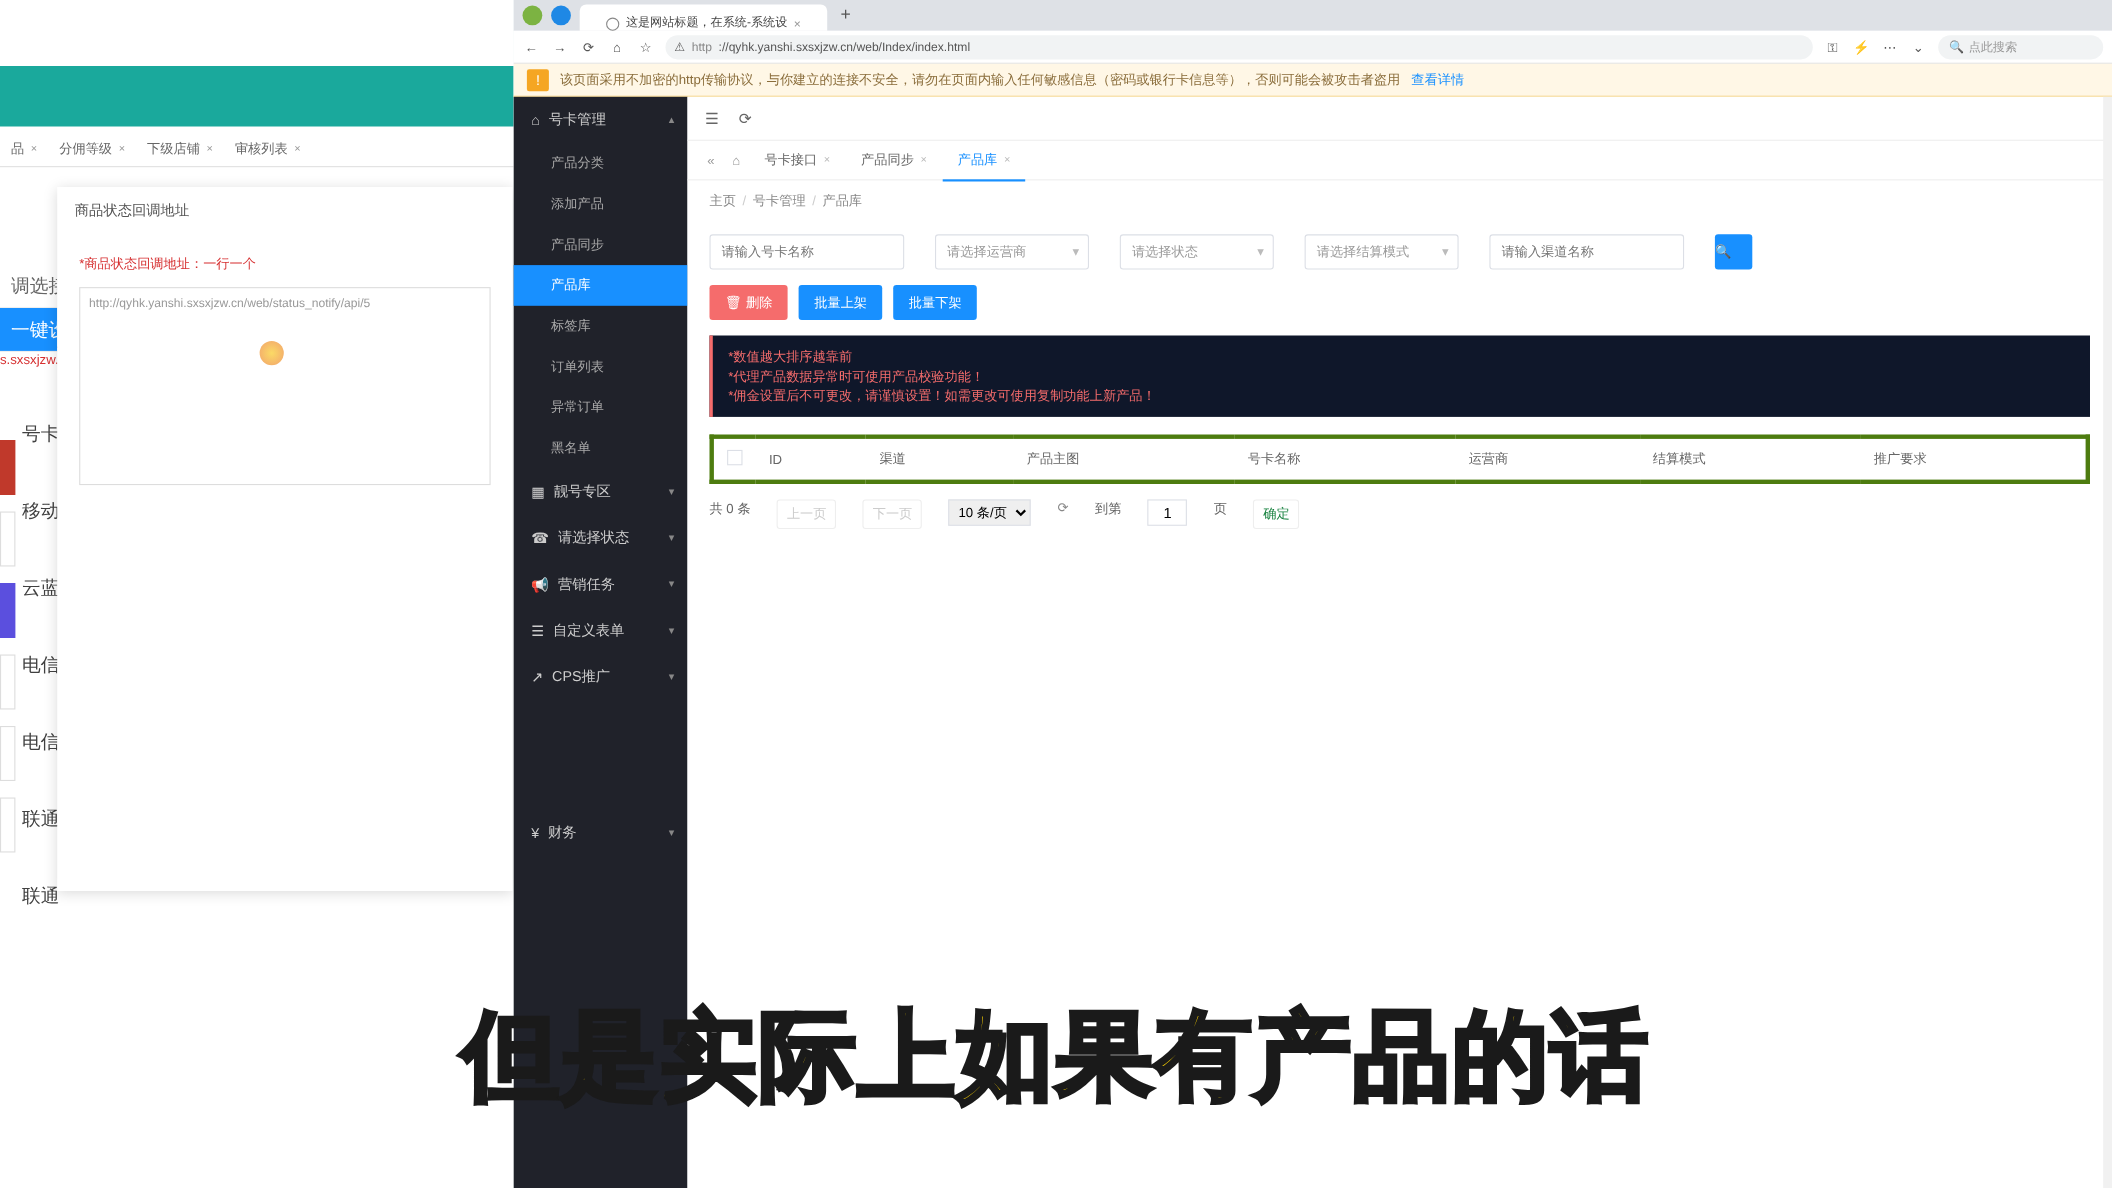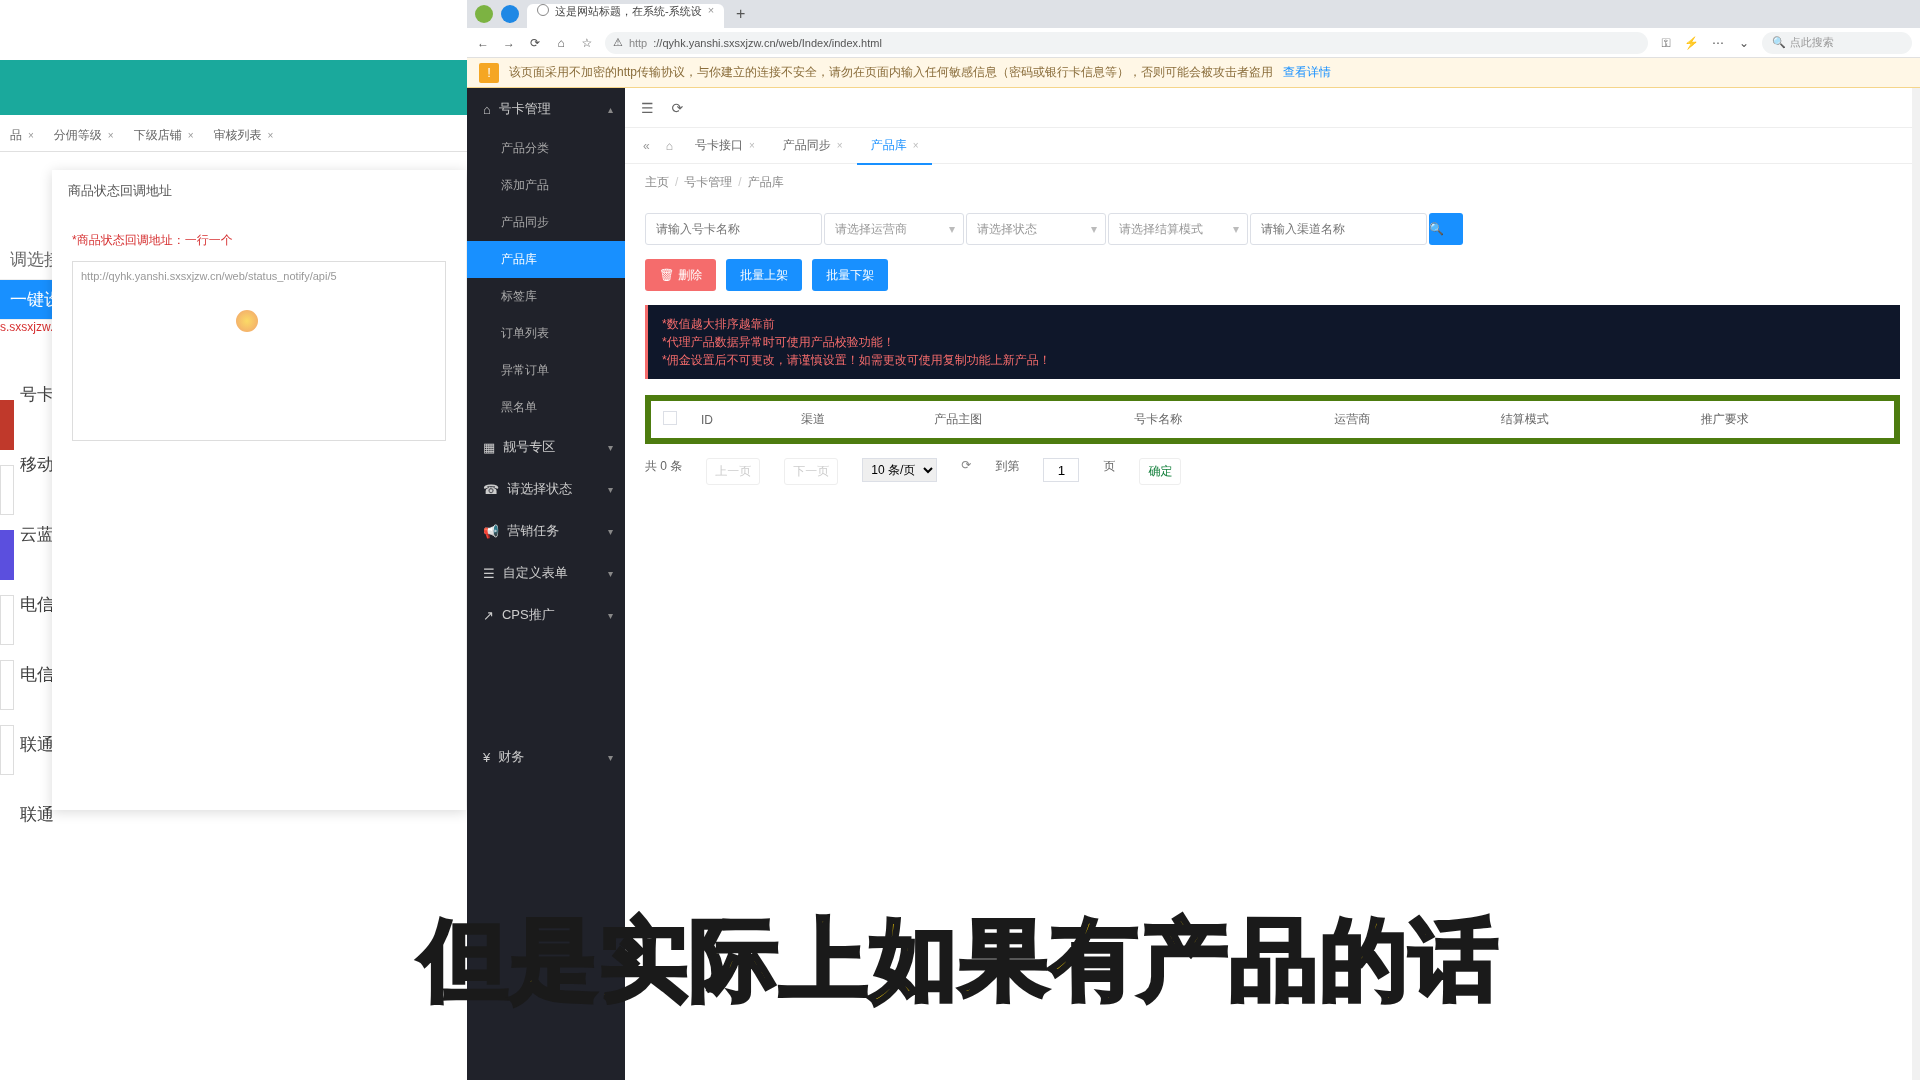--- a/index.html
+++ b/index.html
@@ -23,21 +23,21 @@
 .modal-title{padding:12px 16px;font-size:13px;color:#555}
 .modal-body{padding:20px}
 .required{color:#d63031;font-size:12px;margin-bottom:12px}
 .modal-textarea{width:100%;height:180px;border:1px solid #ddd;padding:8px;font-size:11px;color:#999;resize:none;font-family:inherit}
 .highlight-cursor{position:absolute;left:184px;top:98px;width:22px;height:22px;background:radial-gradient(circle,#f9ca24 0%,#f0932b 70%,transparent 100%);border-radius:50%;opacity:0.7}
 .browser{position:absolute;left:467px;top:0;width:1453px;height:1080px;background:#fff}
 .br-tabbar{height:28px;background:#dee1e6;display:flex;align-items:center;padding:0 8px;gap:4px}
 .br-icon{width:18px;height:18px;border-radius:50%;margin-right:4px}
 .br-icon.g{background:#7cb342}
 .br-icon.b{background:#1e88e5}
-.br-tab{background:#fff;height:24px;display:flex;align-items:flex-start;padding:0 10px;border-radius:6px 6px 0 0;font-size:11px;color:#444;gap:6px;margin-top:4px}
+.br-tab{background:#fff;height:24px;display:flex;align-items:flex-end;padding:0 24px;border-radius:6px 6px 0 0;font-size:11px;color:#444;gap:6px;margin-top:4px}
 .br-tab .globe{width:12px;height:12px;border:1px solid #888;border-radius:50%}
 .br-tab .x{color:#999}
 .br-new{color:#555;font-size:16px;padding:0 8px}
 .br-addr{height:30px;background:#fff;border-bottom:1px solid #e0e0e0;display:flex;align-items:center;padding:0 8px;gap:10px;font-size:12px}
 .br-addr .ico{color:#555;width:16px;text-align:center}
 .br-url{flex:1;display:flex;align-items:center;gap:6px;padding:0 8px;background:#f1f3f4;border-radius:12px;height:22px;font-size:11px;color:#555}
 .br-url .prot{color:#888}
 .br-search{width:150px;height:22px;background:#f1f3f4;border-radius:12px;display:flex;align-items:center;padding:0 10px;color:#999;font-size:11px;gap:4px}
 .warn-bar{height:30px;background:#fff7e6;border-bottom:1px solid #f5d58a;display:flex;align-items:center;padding:0 12px;font-size:12px;color:#8a6d3b;gap:10px}
 .warn-ico{width:20px;height:20px;background:#f5a623;color:#fff;display:flex;align-items:center;justify-content:center;border-radius:2px;font-size:13px}
@@ -53,31 +53,31 @@
 .top-bar{height:40px;border-bottom:1px solid #eee;display:flex;align-items:center;padding:0 16px;gap:18px;color:#666}
 .top-bar .ico{font-size:14px;cursor:pointer}
 .tabs-bar{height:36px;border-bottom:1px solid #eee;display:flex;align-items:center;padding:0 10px;gap:0;font-size:12px}
 .app-tab{padding:0 14px;height:36px;display:flex;align-items:center;gap:6px;color:#666;position:relative;cursor:pointer}
 .app-tab.active{color:#1890ff}
 .app-tab.active::after{content:"";position:absolute;left:0;right:0;bottom:-1px;height:2px;background:#1890ff}
 .app-tab .x{color:#bbb;font-size:10px}
 .crumb{padding:10px 20px;font-size:12px;color:#888}
 .crumb .sep{margin:0 6px;color:#ccc}
 .content{padding:12px 20px}
-.filters{display:flex;gap:2px;margin-bottom:14px;flex-wrap:wrap;align-items:center}
+.filters{display:flex;gap:28px;margin-bottom:14px;flex-wrap:wrap;align-items:center}
 .inp{height:32px;border:1px solid #dcdfe6;border-radius:3px;padding:0 10px;font-size:12px;color:#666;min-width:140px}
 .sel{height:32px;border:1px solid #dcdfe6;border-radius:3px;padding:0 24px 0 10px;font-size:12px;color:#999;min-width:140px;position:relative;display:flex;align-items:center;background:#fff}
 .sel::after{content:"▾";position:absolute;right:8px;color:#bbb}
 .btn{height:32px;padding:0 14px;border:none;border-radius:3px;font-size:12px;cursor:pointer;display:inline-flex;align-items:center;gap:4px}
 .btn-blue{background:#1890ff;color:#fff}
 .btn-red{background:#f56c6c;color:#fff}
 .btn-row{display:flex;gap:10px;margin-bottom:14px}
 .tips{border-left:3px solid #f56c6c;background:#0f172a;padding:10px 14px;font-size:12px;margin-bottom:16px}
 .tips div{color:#f56c6c;line-height:18px}
-.tbl{width:100%;border:6px solid #4d7c0f;border-collapse:collapse;font-size:12px}
+.tbl{width:100%;border:4px solid #4d7c0f;border-collapse:collapse;font-size:12px}
 .tbl th{padding:10px 12px;text-align:left;color:#666;font-weight:normal;border-bottom:1px solid #ebeef5;background:#fff}
 .tbl th:first-child{width:40px;text-align:center}
 .chk{width:14px;height:14px;border:1px solid #dcdfe6;display:inline-block}
 .pager{display:flex;align-items:flex-start;gap:24px;padding:14px 0;font-size:12px;color:#666}
 .pager .pb{padding:4px 8px;color:#ccc;border:1px solid #eee;border-radius:3px}
 .pager select{padding:3px 4px;font-size:12px;border:1px solid #dcdfe6}
 .pager .pn{width:36px;height:24px;border:1px solid #dcdfe6;text-align:center}
 .pager .ref{color:#888;cursor:pointer}
 .subtitle-overlay{position:absolute;left:50%;bottom:60px;transform:translateX(-50%);font-size:88px;font-weight:900;color:#ffd500;-webkit-text-stroke:4px #1a1a1a;white-space:nowrap;letter-spacing:2px}
 .scroll-right{position:absolute;right:0;top:88px;width:8px;bottom:0;background:#f1f1f1}

